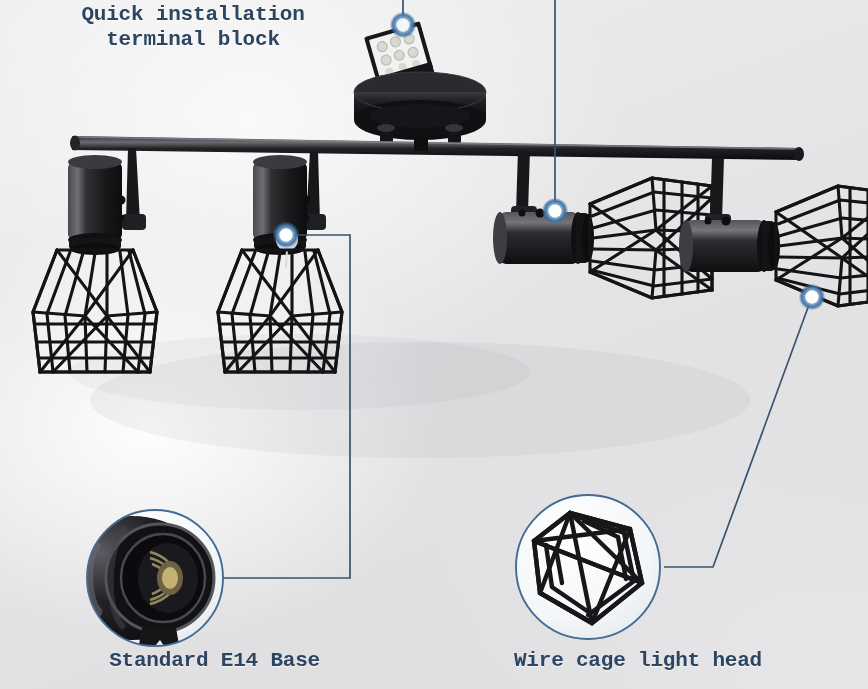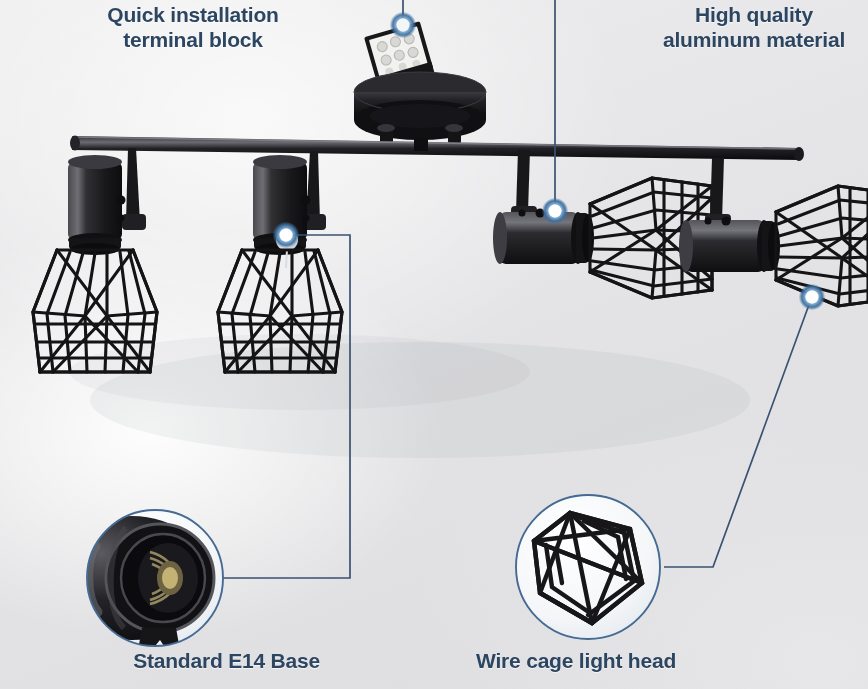--- a/index.html
+++ b/index.html
@@ -25,25 +25,26 @@
   
   .label {
     position:absolute;
     font-weight:bold;
     font-size:21px;
     line-height:25px;
     color:#2c4560;
     letter-spacing:-0.2px;
     white-space:pre-line;
     text-shadow:0 1px 1px rgba(255,255,255,0.7);
+    font-family:Liberation Mono, monospace;
   }
   #label-terminal { left:58px;  top:2px;   width:270px; text-align:center; }
   #label-aluminum { left:640px; top:2px;   width:228px; text-align:center; }
   #label-e14      { left:20px;  top:648px; width:300px; text-align:right; }
-  #label-cage     { left:476px; top:648px; width:310px; text-align:left; }
+  #label-cage     { left:452px; top:648px; width:310px; text-align:right; }
 </style>
 </head>
 <body>
 
 <div id="stage">
 
   <svg class="svg-layer" viewBox="0 0 868 689" xmlns="http://www.w3.org/2000/svg">
     <defs>
       <linearGradient id="metalV" x1="0" y1="0" x2="1" y2="0">
         <stop offset="0%" stop-color="#4a4a4e"></stop>
@@ -339,20 +340,18 @@
             <use href="#cageInsetArt"></use>
           </g>
       </g>
       <circle cx="588" cy="567" r="72" fill="none" stroke="#456a93" stroke-width="1.9"></circle>
     </g>
   </svg>
 
   <div class="label" id="label-terminal">Quick installation
 terminal block</div>
 
-  <div class="label" id="label-aluminum">High quality
-aluminum material</div>
 
   <div class="label" id="label-e14">Standard E14 Base</div>
 
   <div class="label" id="label-cage">Wire cage light head</div>
 
 </div>
 
 </body></html>

